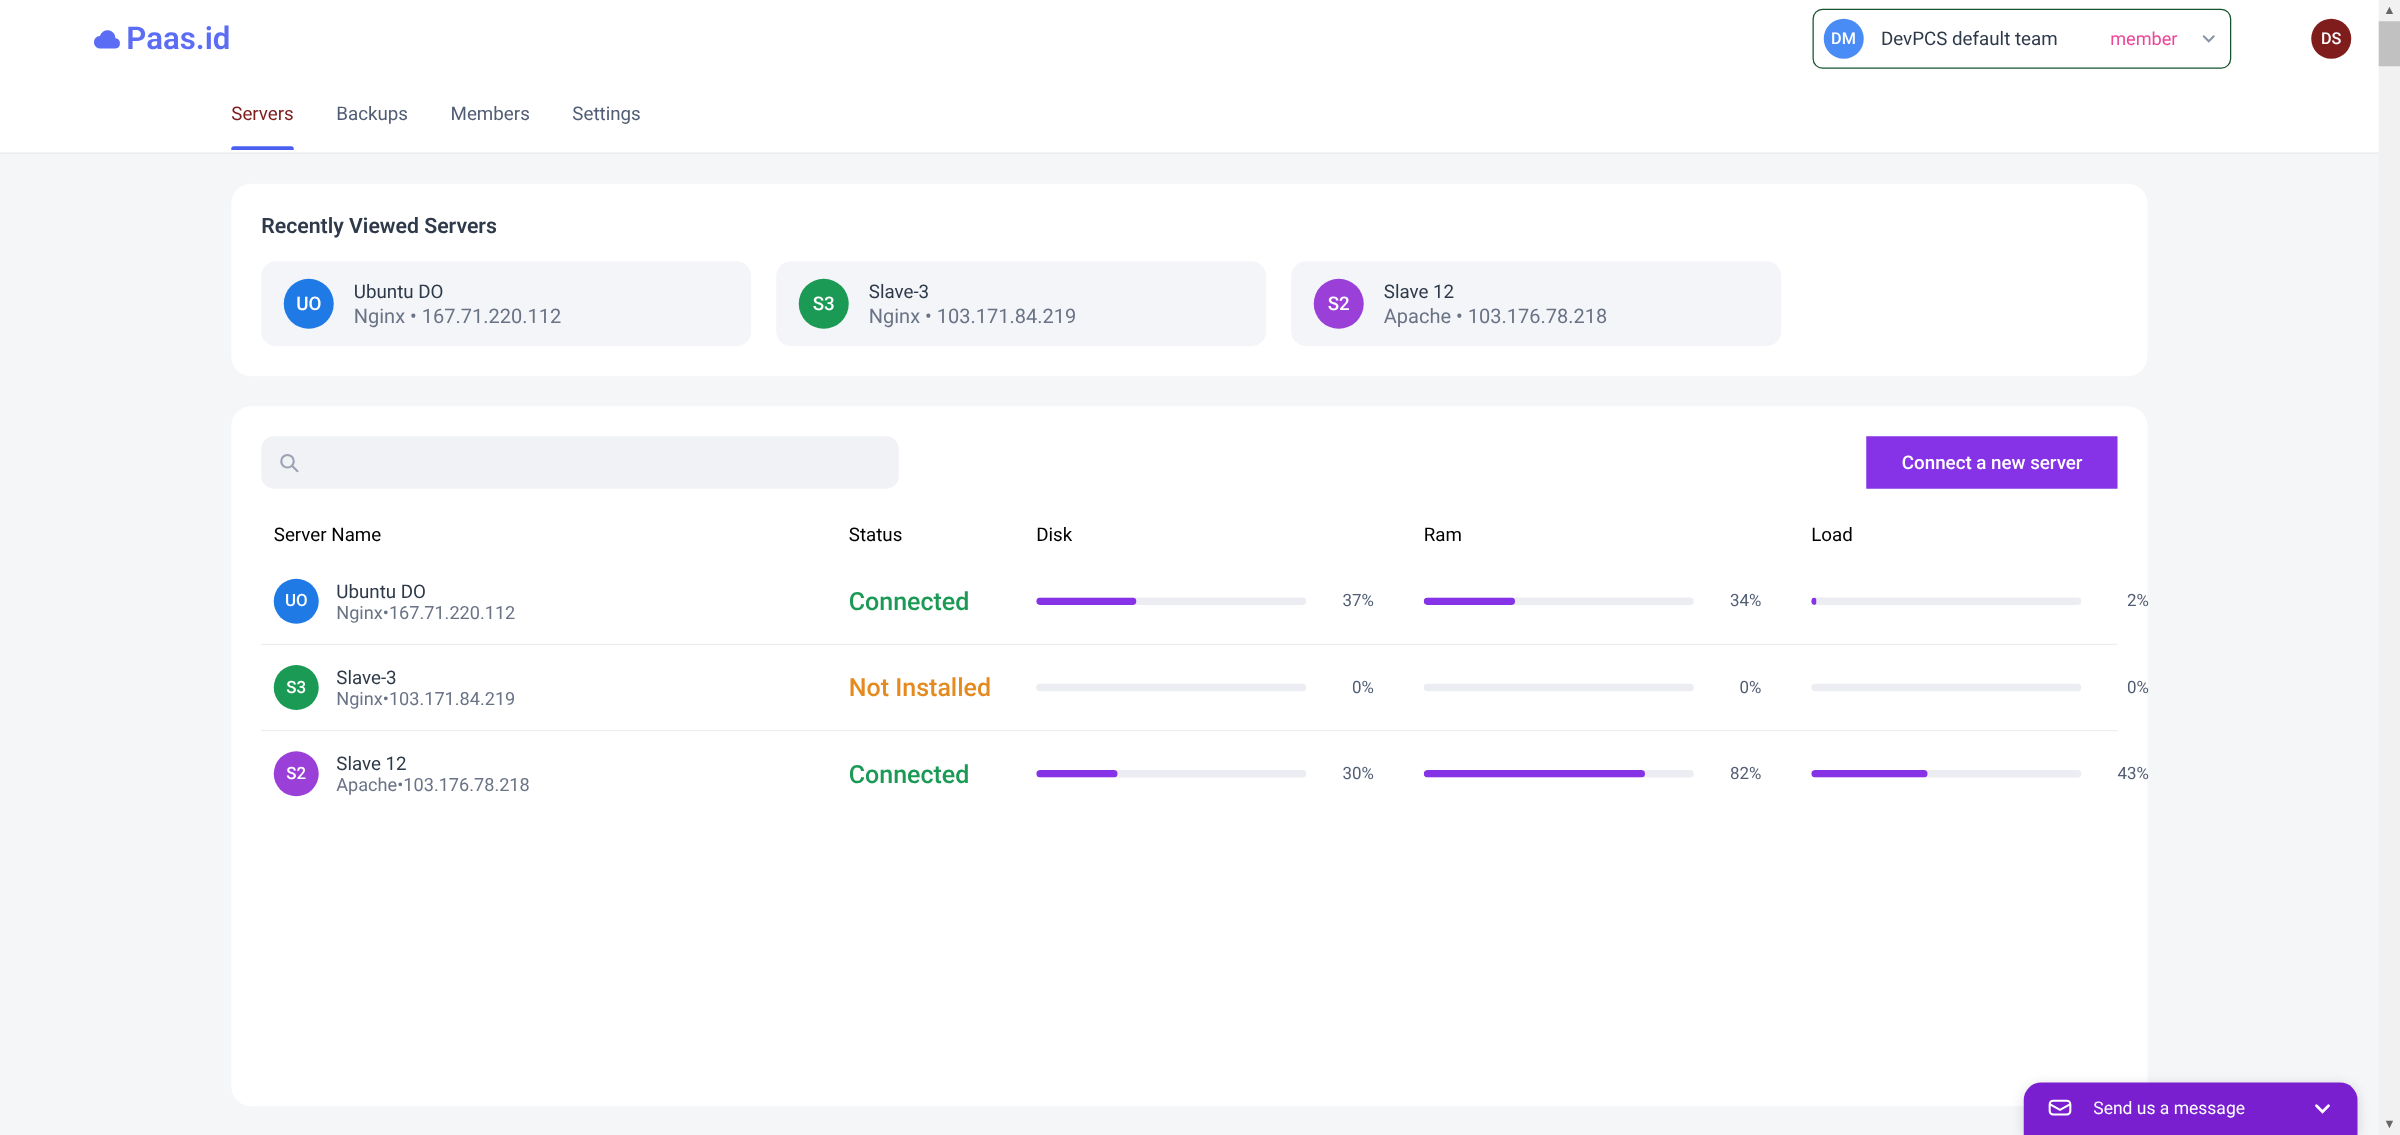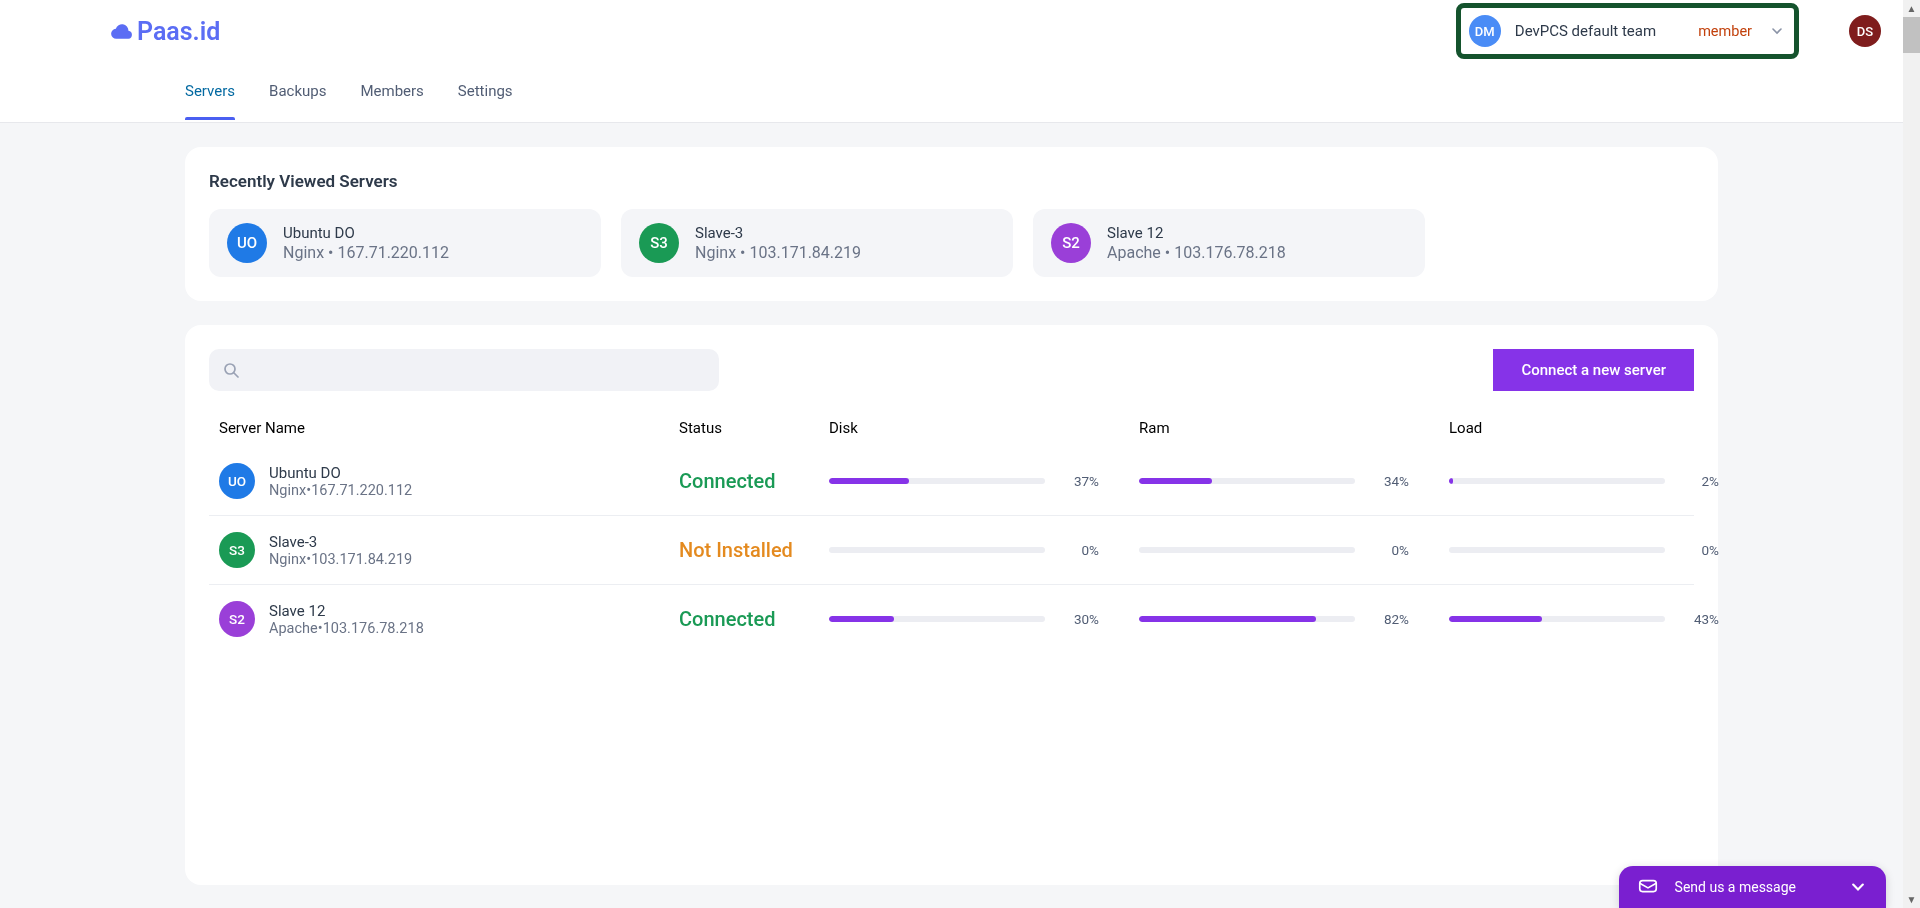--- a/index.html
+++ b/index.html
@@ -5,34 +5,34 @@
 * { box-sizing:border-box; margin:0; padding:0; font-family:-apple-system,BlinkMacSystemFont,"Segoe UI",Roboto,sans-serif; }
 body { background:#f5f6f8; color:#2e3a4a; overflow:hidden; }
 
 .viewport { width:1920px; height:908px; position:relative; background:#f5f6f8; }
 .scrollbar { position:absolute; right:0; top:0; width:17px; height:100%; background:#f1f1f1; display:flex; flex-direction:column; align-items:center; }
 .scrollbar-thumb { width:17px; height:36px; background:#c1c1c1; border-radius:0; }
 .scrollbar-arrow { width:17px; height:17px; display:flex; align-items:center; justify-content:center; font-size:10px; color:#666; }
 .scrollbar-track { flex:1; }
 
 .header { height:123px; background:#ffffff; border-bottom:1px solid #e7e8ec; width:1903px; }
-.header-top { height:62px; display:flex; align-items:center; padding:0 22px 0 111px; }
+.header-top { height:62px; display:flex; align-items:center; padding:0 22px 0 75px;gap:14px; }
 .logo { display:flex; align-items:center; gap:4px; font-size:25px; font-weight:600; color:#5b6df4; }
 .logo-cloud { width:22px; height:17px; display:inline-block; }
 .spacer { flex:1; }
-.team-switcher { display:flex; align-items:center; gap:14px; border:5px solid #14532d; border-radius:8px; padding:7px 12px 7px 8px; cursor:pointer; }
+.team-switcher { display:flex; align-items:center; gap:14px; border:1px solid #14532d; border-radius:8px; padding:7px 12px 7px 8px; cursor:pointer; }
 .team-avatar { width:32px; height:32px; border-radius:50%; background:#4a8cf6; color:#fff; display:flex; align-items:center; justify-content:center; font-size:13px; font-weight:500; }
 .team-name { font-size:15px; color:#2e3a4a; }
-.team-role { font-size:14.5px; color:#c2410c; margin-left:28px; }
+.team-role { font-size:14.5px; color:#ec4899; margin-left:28px; }
 .team-chevron { margin-left:6px; color:#8a93a6; }
 .user-avatar { width:32px; height:32px; border-radius:50%; background:#7f1d1d; color:#fff; display:flex; align-items:center; justify-content:center; font-size:13px; font-weight:500; margin-left:50px; cursor:pointer; }
 
 .tabs { display:flex; gap:34px; padding:0 185px; height:61px; align-items:flex-start; padding-top:20px; position:relative; }
 .tab { font-size:15px; color:#515d74; cursor:pointer; position:relative; padding-bottom:20px; }
-.tab.active { color:#0369a1; }
+.tab.active { color:#7f1d1d; }
 .tab.active::after { content:""; position:absolute; left:0; right:0; bottom:0; height:3px; background:#4a5ff1; border-radius:2px 2px 0 0; }
 
 .content { width:1903px; padding:24px 185px 0; }
 
 .card { background:#ffffff; border-radius:16px; padding:24px; }
 
 .section-title { font-size:17px; font-weight:600; color:#2e3a4a; margin-bottom:18px; }
 
 .recent-row { display:flex; gap:20px; }
 .recent-card { flex:1; max-width:392px; background:#f4f5f8; border-radius:12px; padding:14px 18px; display:flex; align-items:center; gap:16px; cursor:pointer; }

